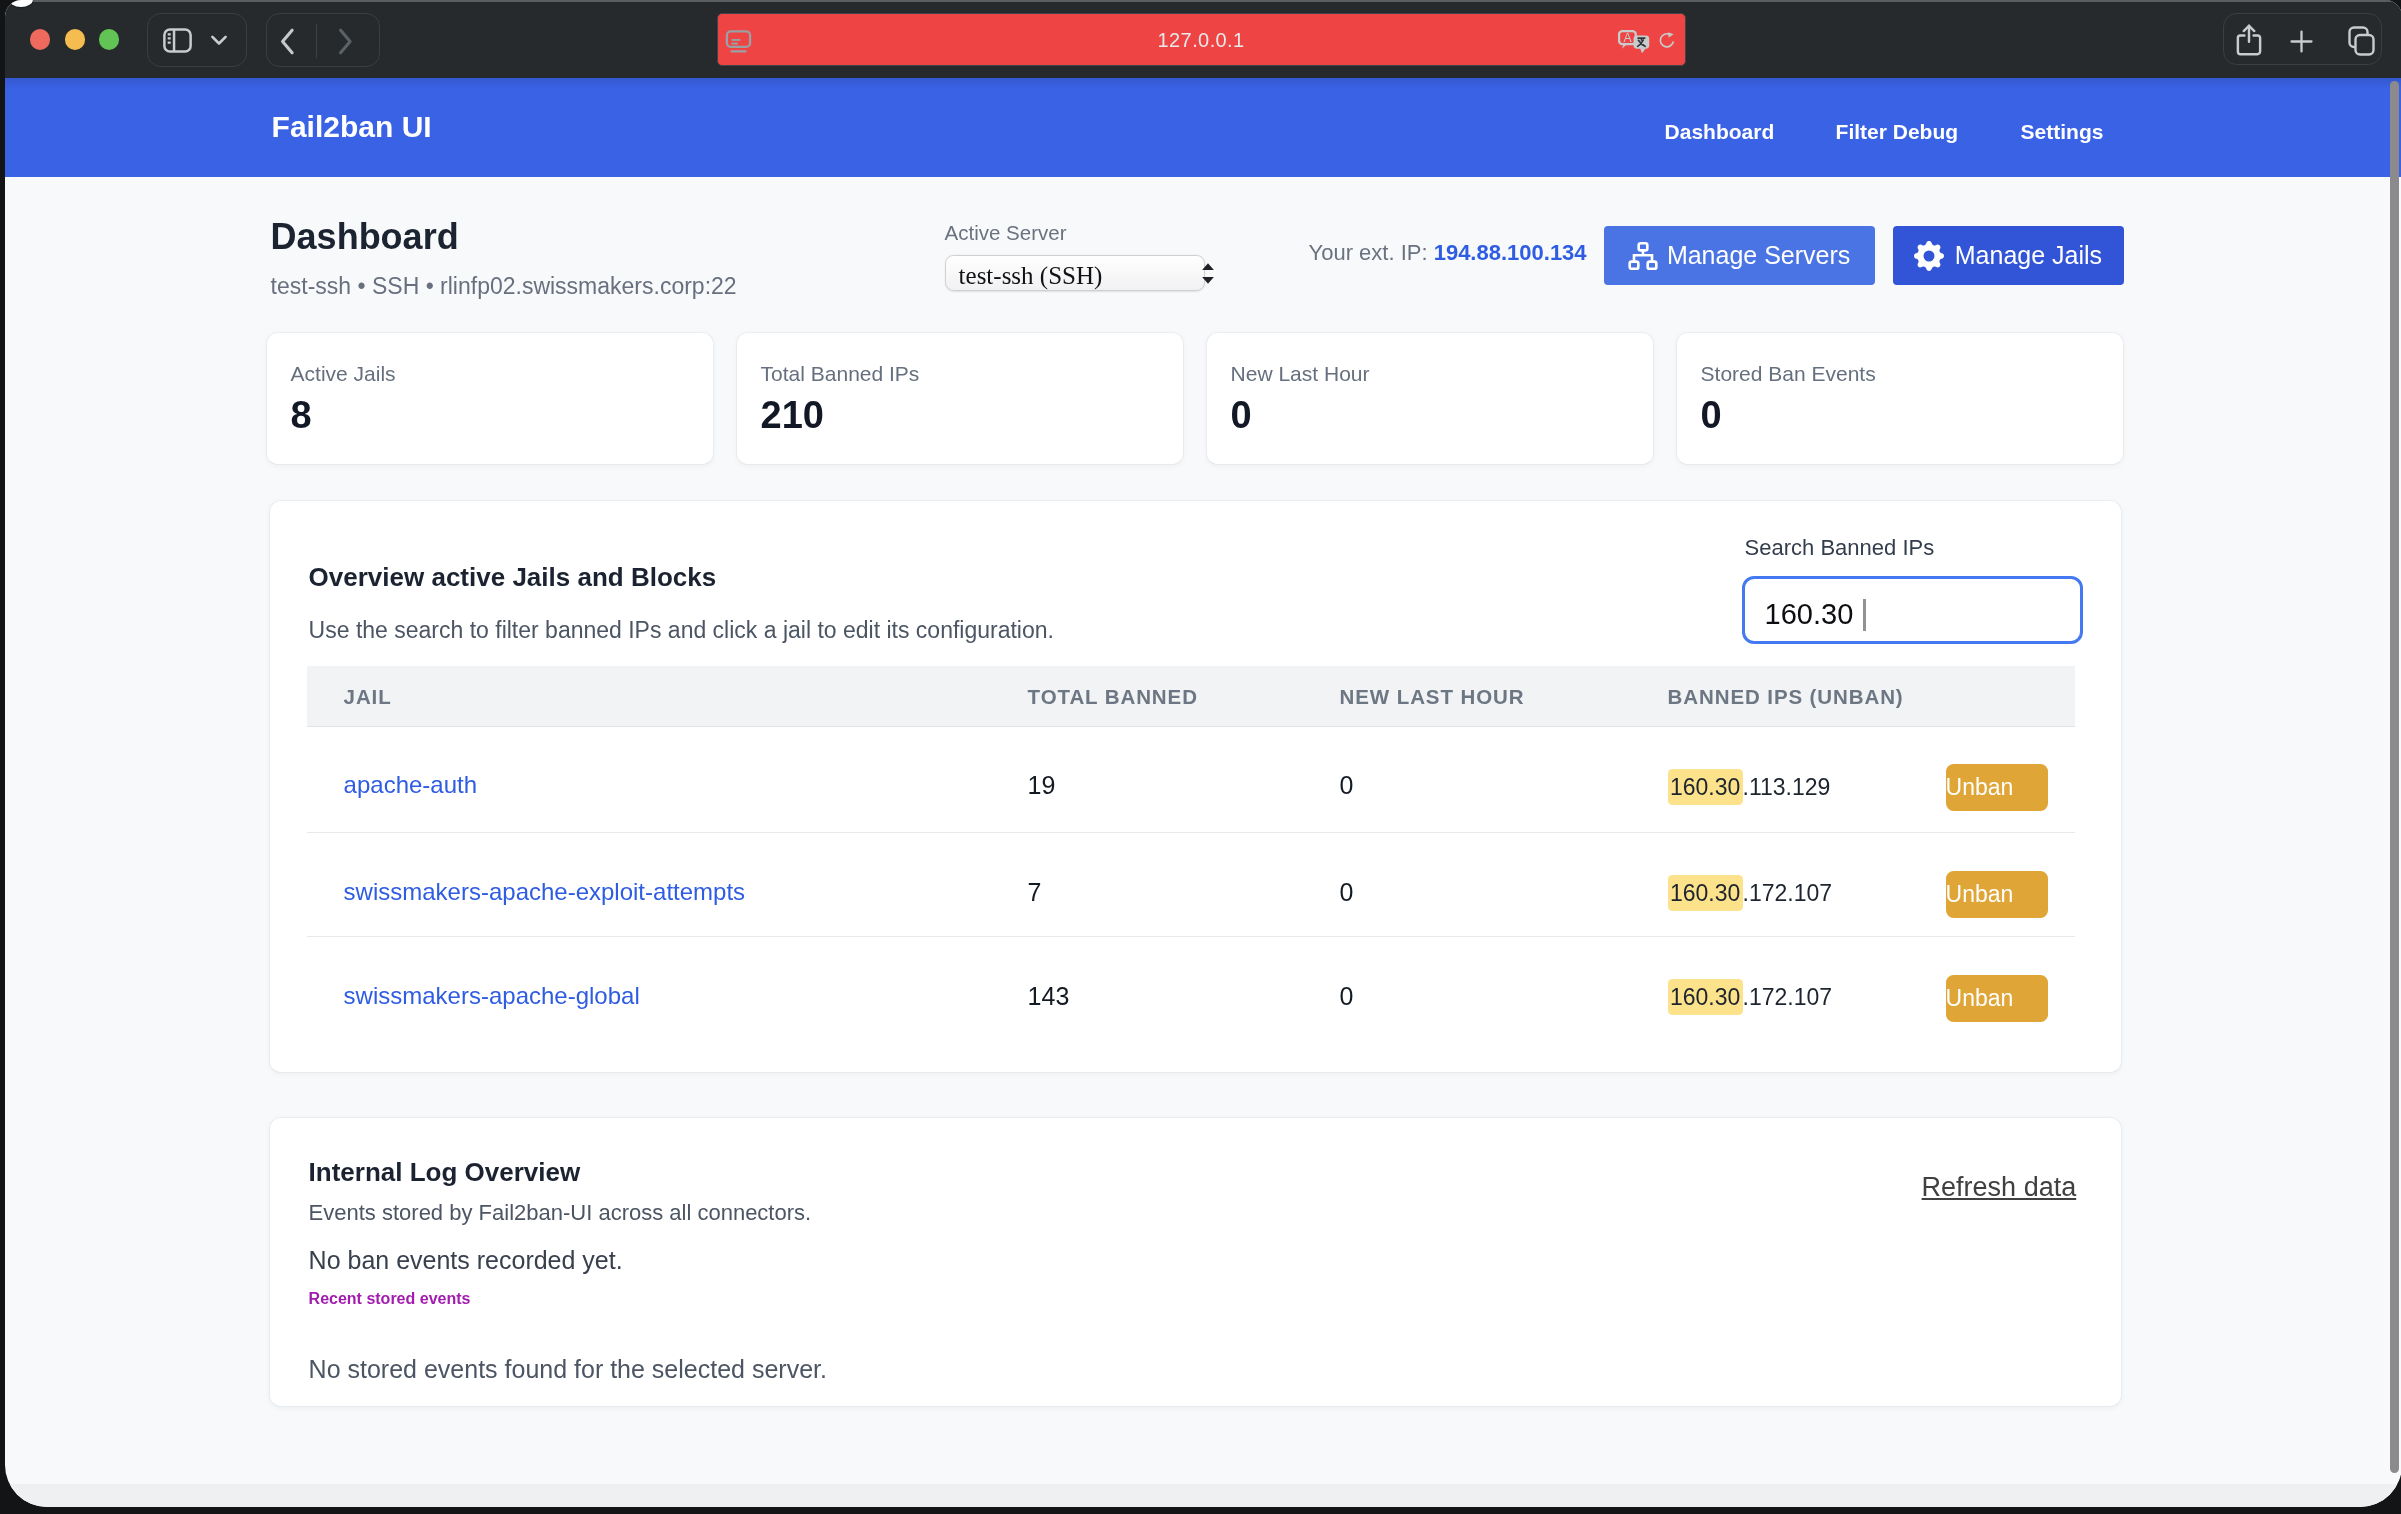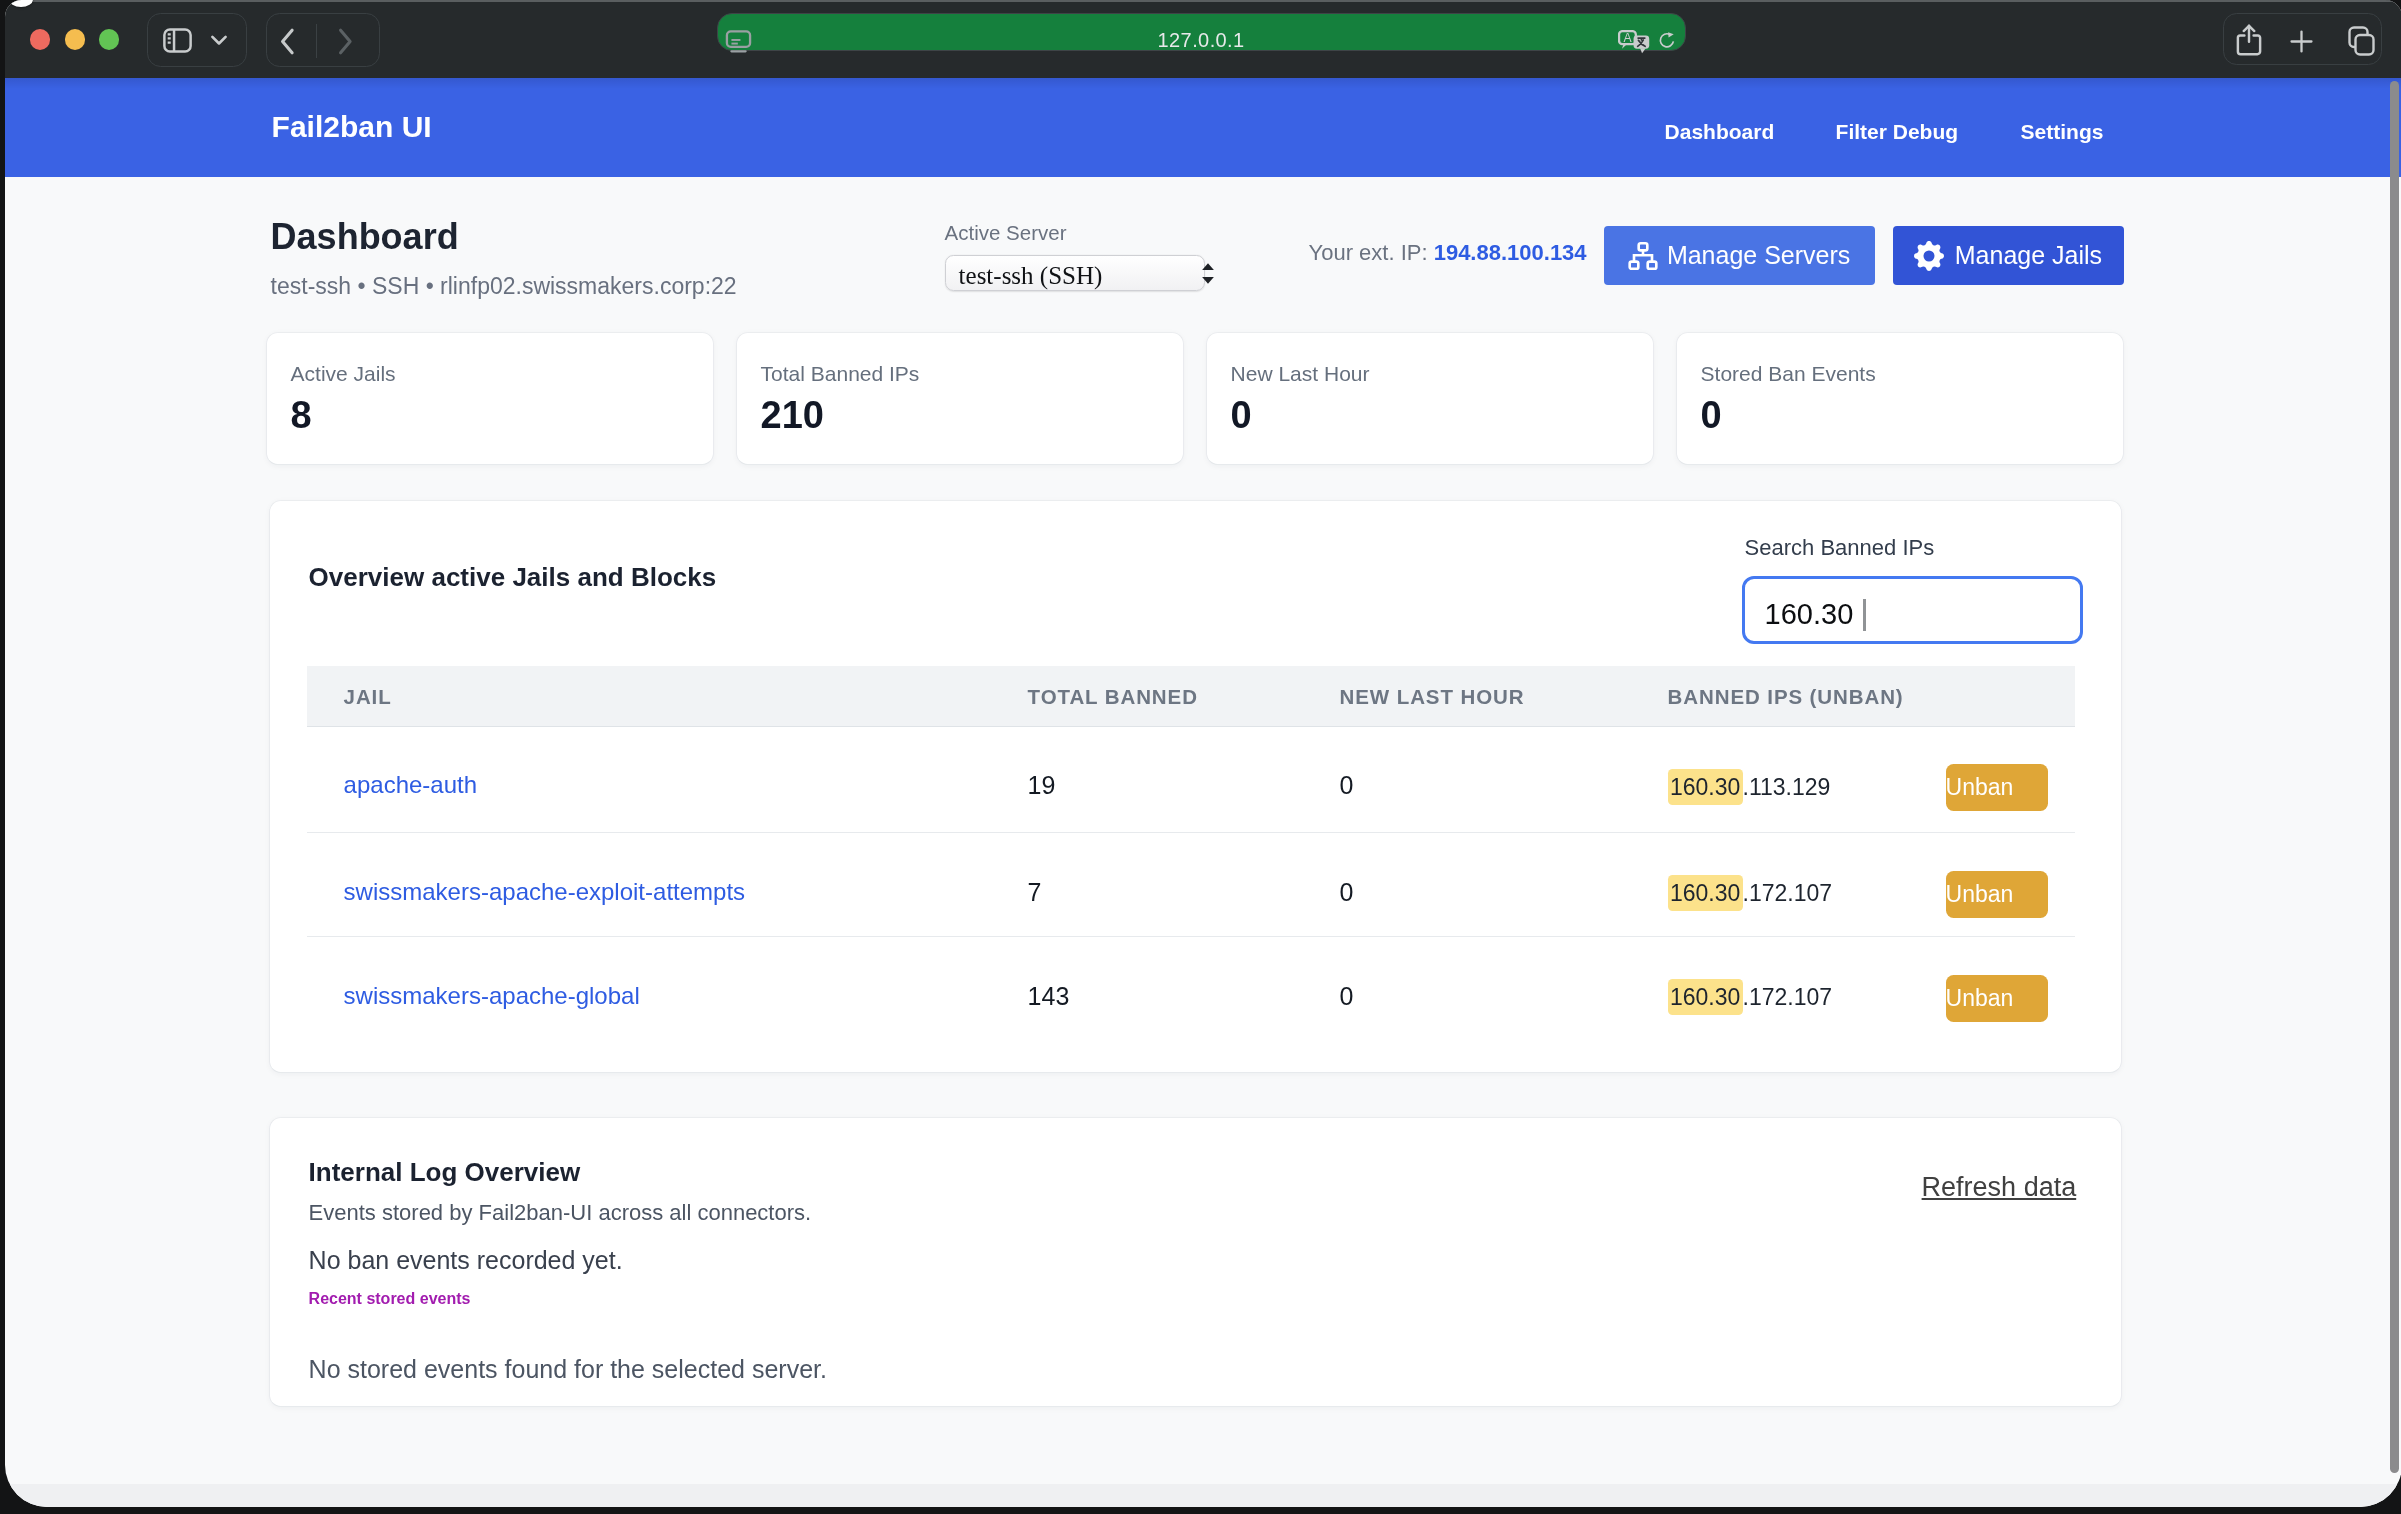--- a/index.html
+++ b/index.html
@@ -12,22 +12,22 @@
   }
   
   #toolbar { position:absolute; left:0; top:0; width:100%; height:78px; background:#262a2c; }
   .tl { position:absolute; top:29px; width:20.5px; height:20.5px; border-radius:50%; }
   #tl-r { left:25px;  background:#ee6a5f; }
   #tl-y { left:60px;  background:#f5bd4f; }
   #tl-g { left:94px; background:#62c454; }
   .tbgroup { position:absolute; border:1.5px solid #393f42; border-radius:13.7px; }
   #grp-side { left:142px; top:13px; width:100px; height:54px; }
   #grp-nav { left:261px; top:13px; width:114px; height:54px; }
-  #urlfield { position:absolute; left:712px; top:13px; width:969px; height:38px;
-    background:#15803d; border:1.5px solid #3e4447; border-radius:15px; }
+  #urlfield { position:absolute; left:712px; top:13px; width:969px; height:53px;
+    background:#ef4444; border:1.5px solid #3e4447; border-radius:5px; }
   #urltext { position:absolute; left:0; width:100%; text-align:center; top:16px;
     color:#e7e9ea; font-size:20px; letter-spacing:0.4px; line-height:1; }
   #grp-right { left:2218px; top:13px; width:159px; height:52px; }
   .icn { position:absolute; }
   
   #nav { position:absolute; left:0; top:78px; width:100%; height:99px; background:#3a62e4; }
   #nav:before { content:""; position:absolute; left:0; top:0; width:100%; height:10.7px;
     background:linear-gradient(rgba(0,0,20,.10), rgba(0,0,0,0)); }
   #brand { position:absolute; left:267px; top:34px; color:#fff; font-size:30px; font-weight:700; line-height:1; }
   .navlink { position:absolute; top:43px; color:#fff; font-size:21px; font-weight:600; line-height:1; }
@@ -199,20 +199,21 @@
       <div class="lab">New Last Hour</div>
       <div class="num">0</div>
     </div>
   <div class="card stat" style="left:1672px">
       <div class="lab">Stored Ban Events</div>
       <div class="num">0</div>
     </div>
 
   <div class="card" id="card-ov">
     <div id="ovtitle">Overview active Jails and Blocks</div>
+    <div id="ovsub">Use the search to filter banned IPs and click a jail to edit its configuration.</div>
     <div id="slabel">Search Banned IPs</div>
     <div id="sinput">
         <span>160.30</span>
         <div id="caret"></div>
       </div>
     <div id="thead">
       <div class="th" style="left:37px">JAIL</div>
       <div class="th" style="left:721px">TOTAL BANNED</div>
       <div class="th" style="left:1033px">NEW LAST HOUR</div>
       <div class="th" style="left:1361px">BANNED IPS (UNBAN)</div>

